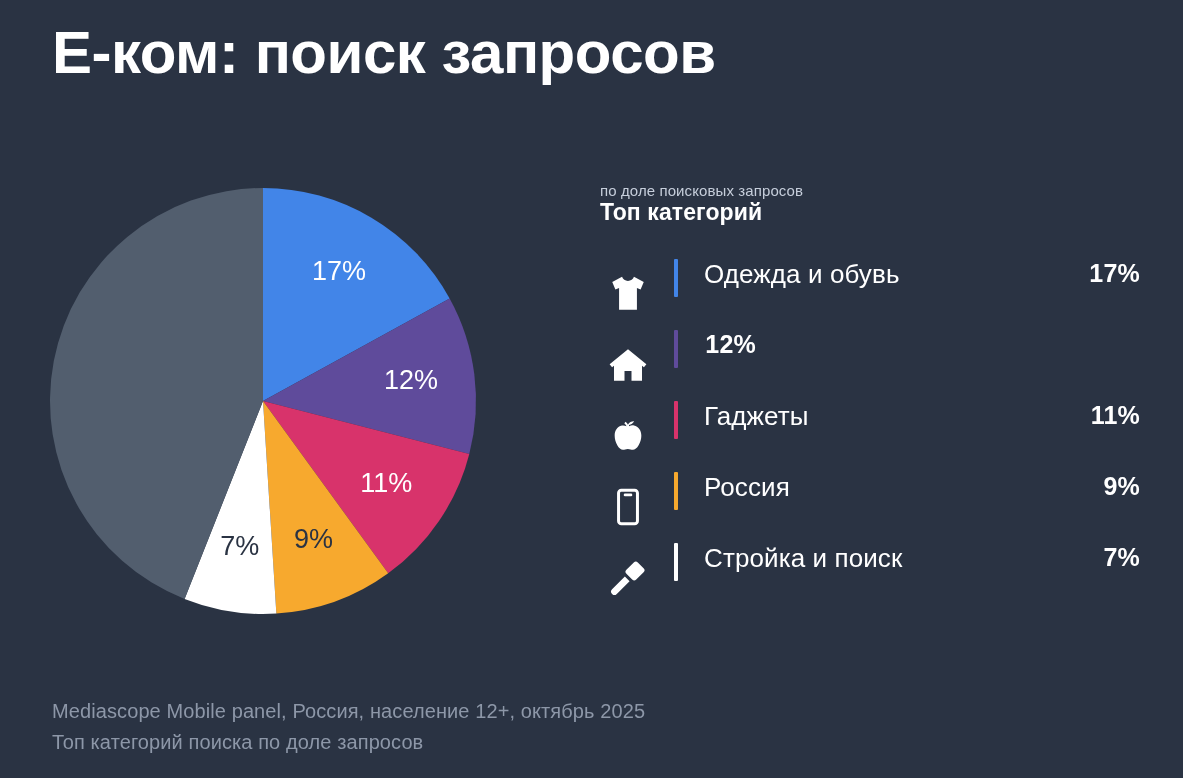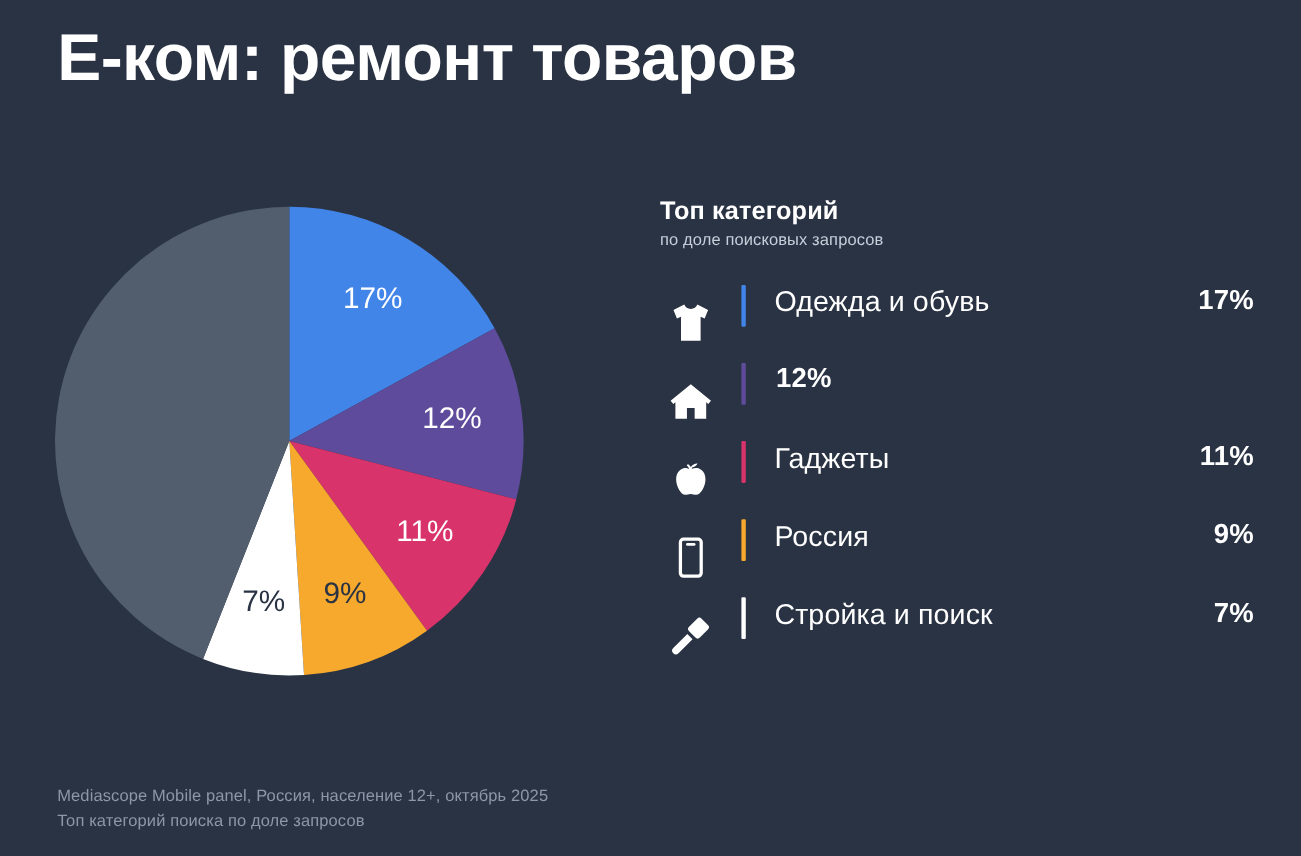--- a/index.html
+++ b/index.html
@@ -126,32 +126,32 @@
     text-align: right;
     min-width: 78px;
     letter-spacing: 0.2px;
   }
 
   
   #footer-note {
     position: absolute;
     left: 52px;
     bottom: 20px;
-    font-size: 15px;
+    font-size: 20px;
     line-height: 1.55;
     color: #8d97a8;
     letter-spacing: 0.1px;
     margin-top: 42px;
   }
   #footer-note div { white-space: nowrap; }
 </style>
 </head>
 <body>
 
-<h1 id="slide-title">Е-ком: ремонт товаров</h1>
+<h1 id="slide-title">Е-ком: поиск запросов</h1>
 
 <div id="pie-chart-region">
   <svg id="pie-svg" viewBox="0 0 426 426">
     <g id="pie-slices">
         <path d="M 213 213 L 213.00 0.00 A 213 213 0 0 1 399.65 110.39 Z" fill="#4285e8"></path>
         <path d="M 213 213 L 399.65 110.39 A 213 213 0 0 1 419.31 265.97 Z" fill="#5f4b9b"></path>
         <path d="M 213 213 L 419.31 265.97 A 213 213 0 0 1 338.20 385.32 Z" fill="#d8336b"></path>
         <path d="M 213 213 L 338.20 385.32 A 213 213 0 0 1 226.37 425.58 Z" fill="#f7a92e"></path>
         <path d="M 213 213 L 226.37 425.58 A 213 213 0 0 1 134.59 411.04 Z" fill="#ffffff"></path>
         <path d="M 213 213 L 134.59 411.04 A 213 213 0 0 1 213.00 0.00 Z" fill="#525e6e"></path>
@@ -161,23 +161,23 @@
         <text class="pie-label" x="360.9" y="194.3" fill="#ffffff">12%</text>
         <text class="pie-label" x="336.3" y="296.8" fill="#ffffff">11%</text>
         <text class="pie-label" x="263.5" y="353.3" fill="#2a3343">9%</text>
         <text class="pie-label" x="189.7" y="360.3" fill="#2a3343">7%</text>
       </g>
   </svg>
 </div>
 
 <div id="legend-panel">
 
+  <div id="legend-subtitle">по доле поисковых запросов</div>
+
   <div id="legend-title">Топ категорий</div>
-
-  <div id="legend-subtitle">по доле поисковых запросов</div>
 
   <div id="legend-list">
       <div class="legend-row">
         <span class="legend-icon">
           <svg viewBox="0 0 24 24" width="42" height="42" fill="currentColor">
             <path d="M8.6 2.2 3 5.1l1.8 4.3 2.1-.8V21h10.2V8.6l2.1.8L21 5.1l-5.6-2.9c-.5 1.4-1.8 2.3-3.4 2.3S9.1 3.6 8.6 2.2z"></path>
           </svg>
         </span>
         <span class="legend-accent" style="background: rgb(66, 133, 232);"></span>
         <span class="legend-label">Одежда и обувь</span>

